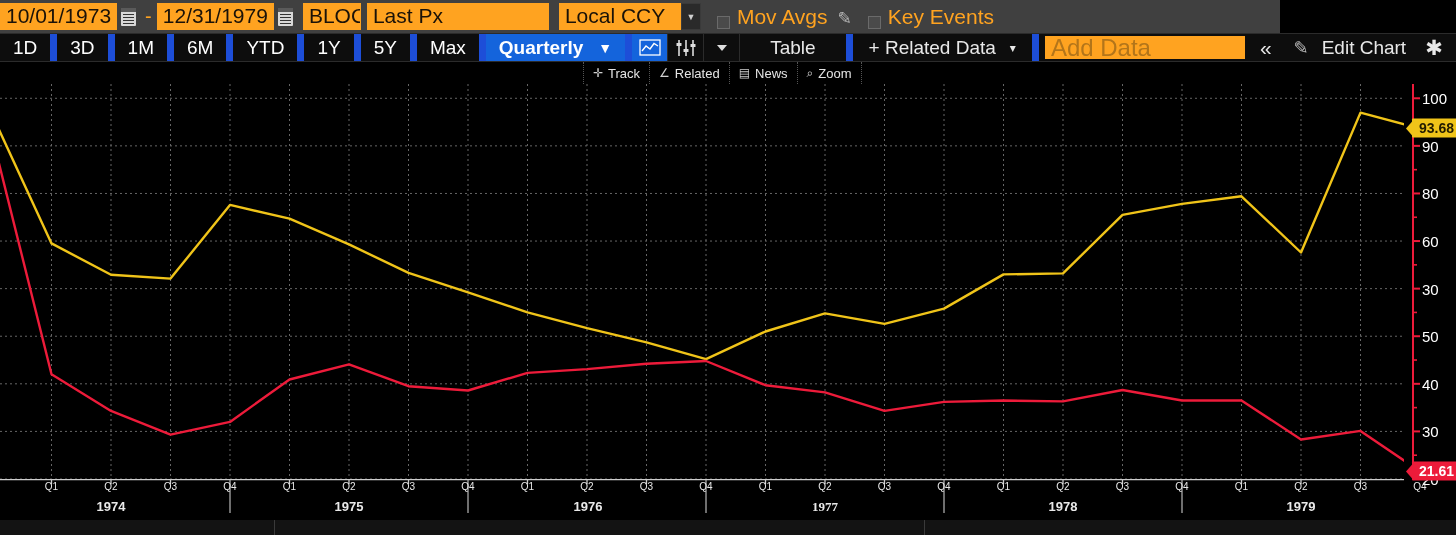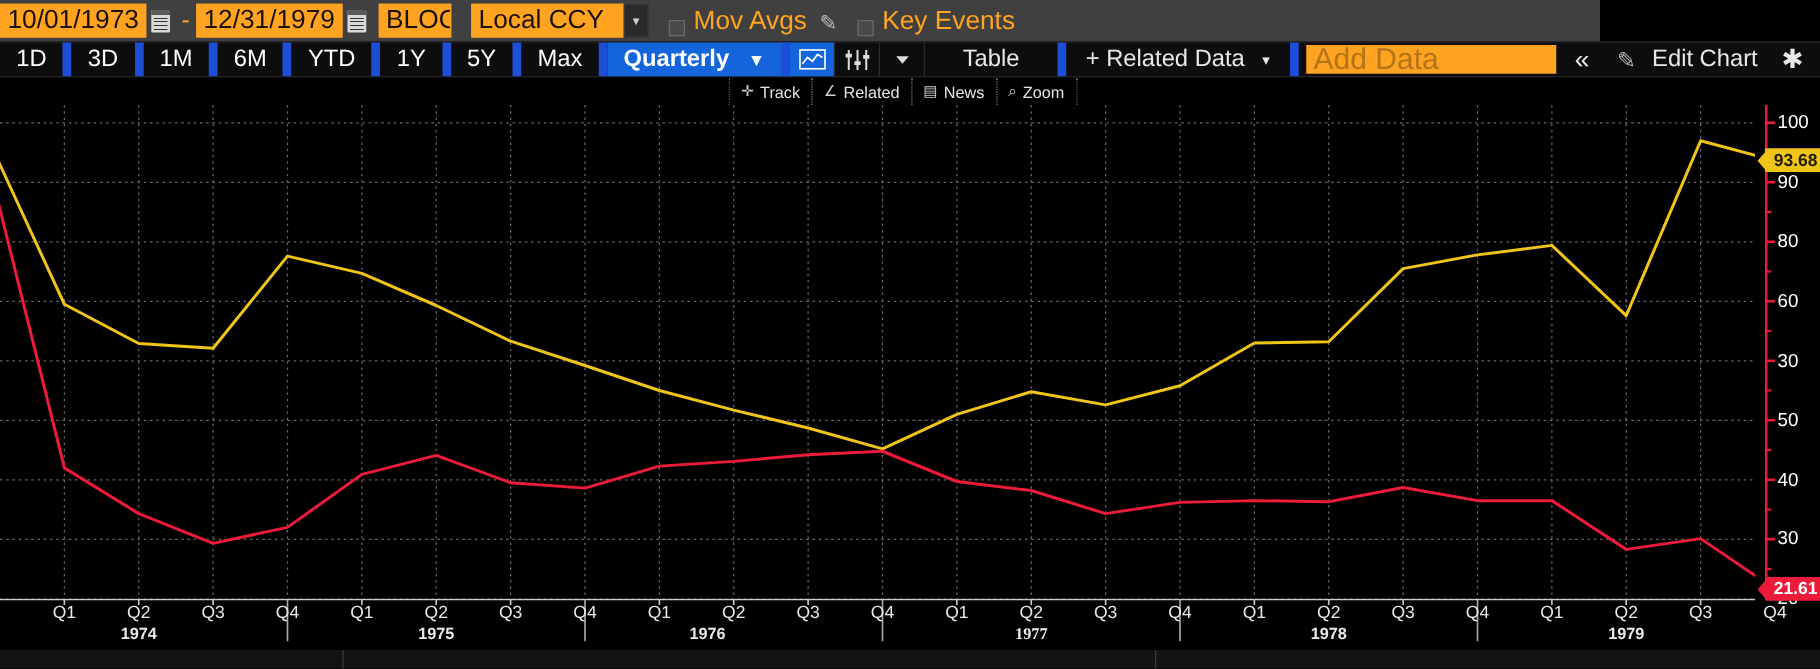--- a/index.html
+++ b/index.html
@@ -119,21 +119,21 @@
     border-top: 8px solid transparent; border-bottom: 8px solid transparent;
   }
   .ybadge.y1 { background: #f0c419; color: #241d00; }
   .ybadge.y1::before { border-right: 7px solid #f0c419; }
   .ybadge.y2 { background: #ed1b3a; color: #fff; }
   .ybadge.y2::before { border-right: 7px solid #ed1b3a; }
 
   
   .xaxis { position: absolute; left: 0; top: 479px; width: 1404px; height: 46px; }
   .xq {
-    position: absolute; top: 2px; color: #e9e9e9; font-size: 14px;
+    position: absolute; top: 2px; color: #e9e9e9; font-size: 10px;
     transform: translateX(-50%); white-space: nowrap;
   }
   .xy {
     position: absolute; top: 20px; color: #e9e9e9; font-size: 13px;
     font-weight: bold; transform: translateX(-50%); white-space: nowrap;
   }
   .bottombar {
     position: absolute; left: 0; top: 520px; width: 1456px; height: 15px;
     background: #131313;
   }
@@ -146,20 +146,21 @@
 
   <div class="row1">
     <div class="field">10/01/1973</div>
     <div class="cal-icon"></div>
     <div class="dash">-</div>
     <div class="field">12/31/1979</div>
     <div class="cal-icon"></div>
     <div style="width:6px"></div>
     <div class="field" style="max-width:58px;overflow:hidden">BLOOM</div>
     <div style="width:6px"></div>
+    <div class="field" style="width:182px">Last Px</div>
     <div style="width:10px"></div>
     <div class="field" style="width:122px">Local CCY</div>
     <div class="dd-btn">▼</div>
 
     <div class="tgl">
       <span class="chk"></span>
       <span>Mov Avgs</span>
       <span class="pencil">✎</span>
     </div>
     <div class="tgl">
@@ -361,21 +362,21 @@
         <div class="xy" style="left: 111px;">1974</div>
         <div class="xq" style="left: 170.5px;">Q3</div>
         <div class="xq" style="left: 230px;">Q4</div>
         <div class="xq" style="left: 289.5px;">Q1</div>
         <div class="xq" style="left: 349px;">Q2</div>
         <div class="xy" style="left: 349px;">1975</div>
         <div class="xq" style="left: 408.5px;">Q3</div>
         <div class="xq" style="left: 468px;">Q4</div>
         <div class="xq" style="left: 527.5px;">Q1</div>
         <div class="xq" style="left: 587px;">Q2</div>
-        <div class="xy" style="left: 566px;">1976</div>
+        <div class="xy" style="left: 588px;">1976</div>
         <div class="xq" style="left: 646.5px;">Q3</div>
         <div class="xq" style="left: 706px;">Q4</div>
         <div class="xq" style="left: 765.5px;">Q1</div>
         <div class="xq" style="left: 825px;">Q2</div>
         <div class="xy" style="left: 825px; font-family: Liberation Serif, serif;">1977</div>
         <div class="xq" style="left: 884.5px;">Q3</div>
         <div class="xq" style="left: 944px;">Q4</div>
         <div class="xq" style="left: 1003.5px;">Q1</div>
         <div class="xq" style="left: 1063px;">Q2</div>
         <div class="xy" style="left: 1063px;">1978</div>

